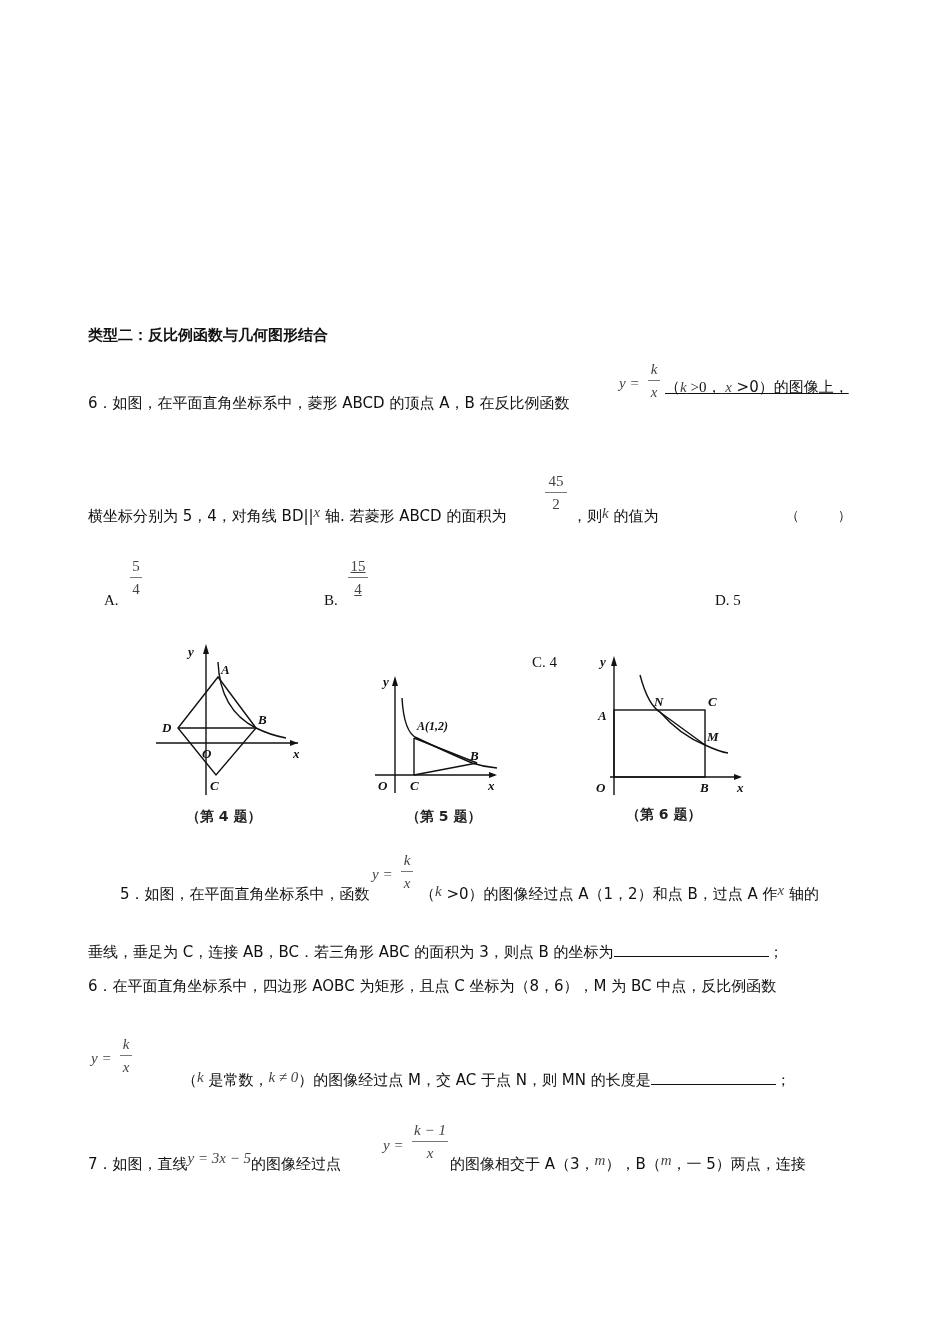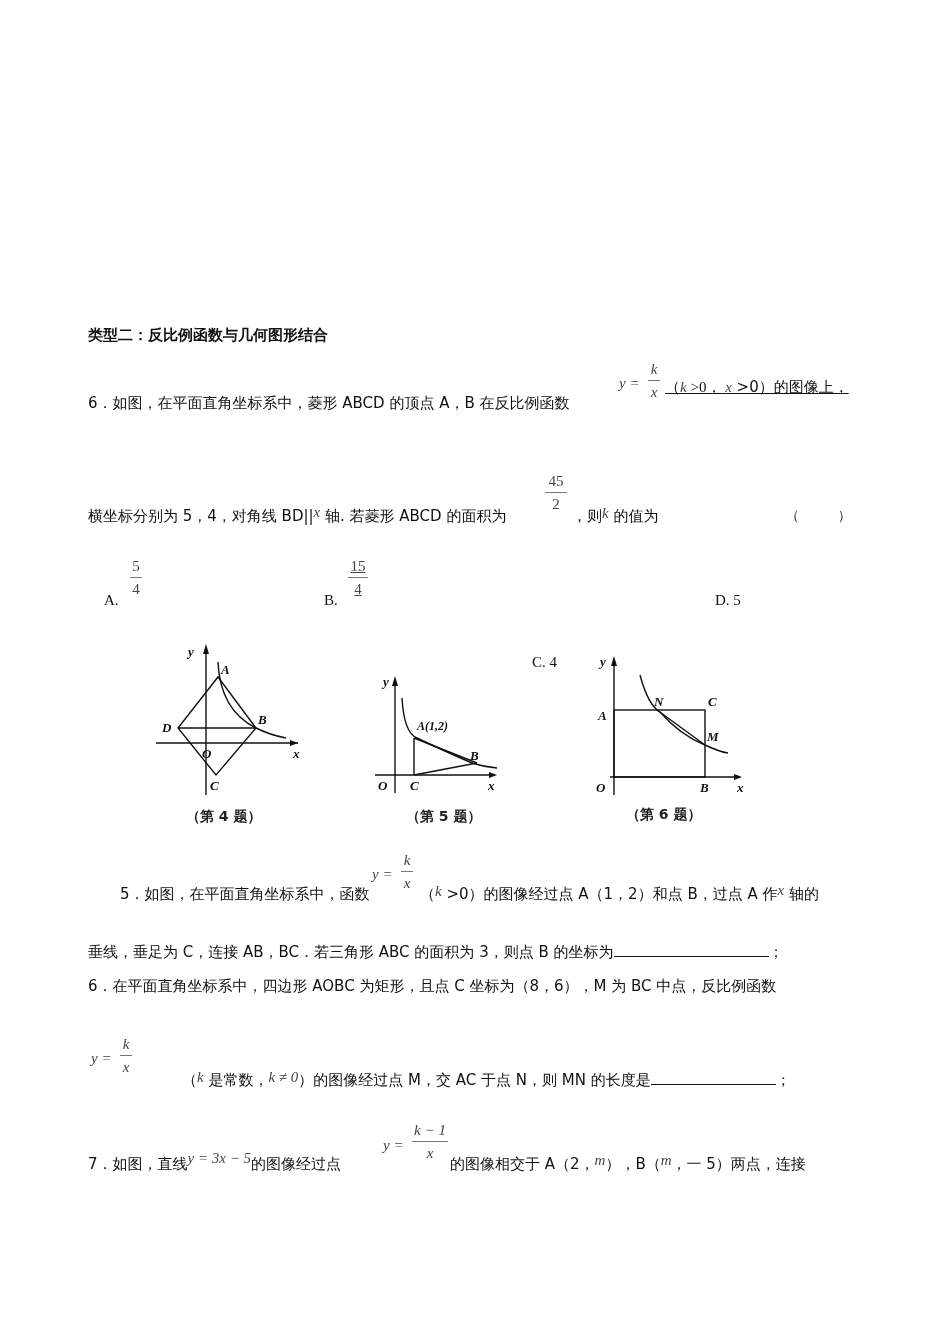--- a/index.html
+++ b/index.html
@@ -167,15 +167,15 @@
   <div class="abs line cjk" style="left:88px; top:1154px;">
     <span>7．如图，直线</span><span class="math" style="position:relative; top:-6px;">y = 3x − 5</span><span>的图像经过点</span>
   </div>
   <span class="abs math" style="left:383px; top:1137px;">y =</span>
   <span class="frac it" style="left:412px; top:1121px;">
     <span class="num">k − 1</span>
     <span class="bar" style="width:36px;"></span>
     <span class="den">x</span>
   </span>
   <div class="abs line cjk" style="left:450px; top:1154px;">
-    <span> 的图像相交于 A（2，</span><span class="math" style="position:relative; top:-4px;">m</span><span>），B（</span><span class="math" style="position:relative; top:-4px;">m</span><span>，一 5）两点，连接</span>
+    <span> 的图像相交于 A（3，</span><span class="math" style="position:relative; top:-4px;">m</span><span>），B（</span><span class="math" style="position:relative; top:-4px;">m</span><span>，一 5）两点，连接</span>
   </div>
 </div>
 
 </body></html>

